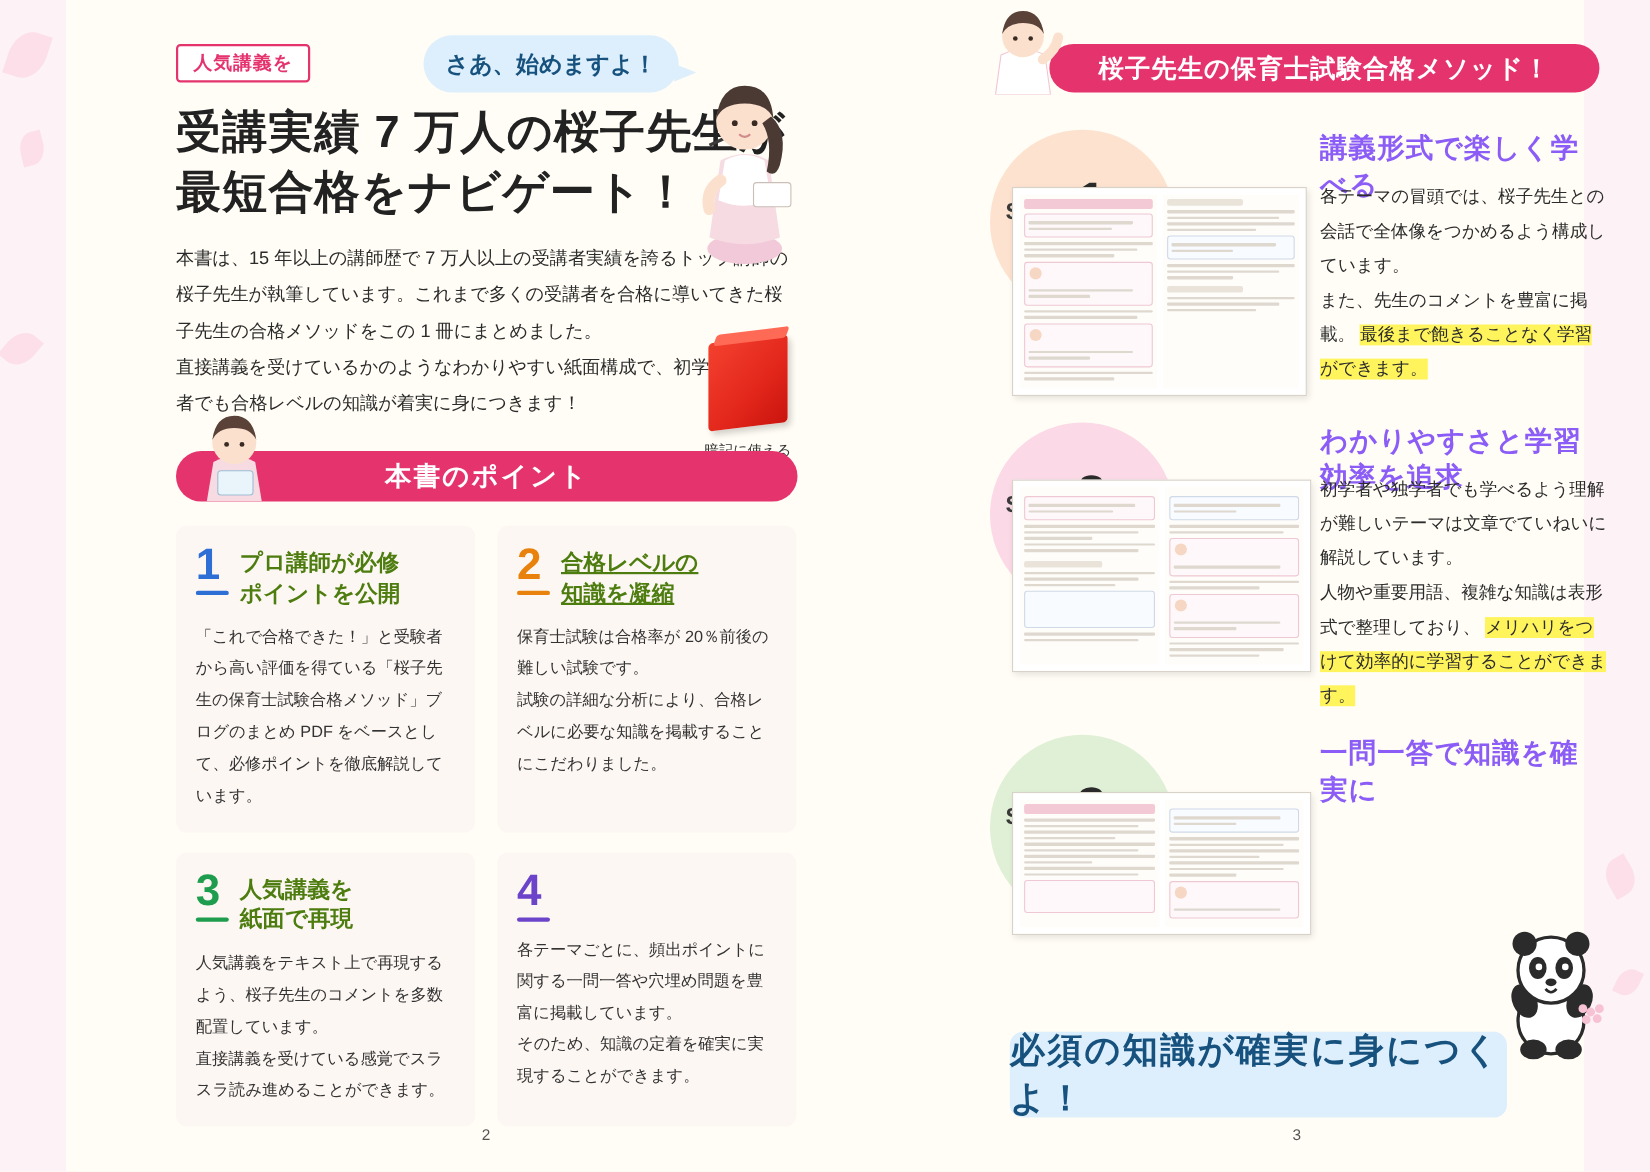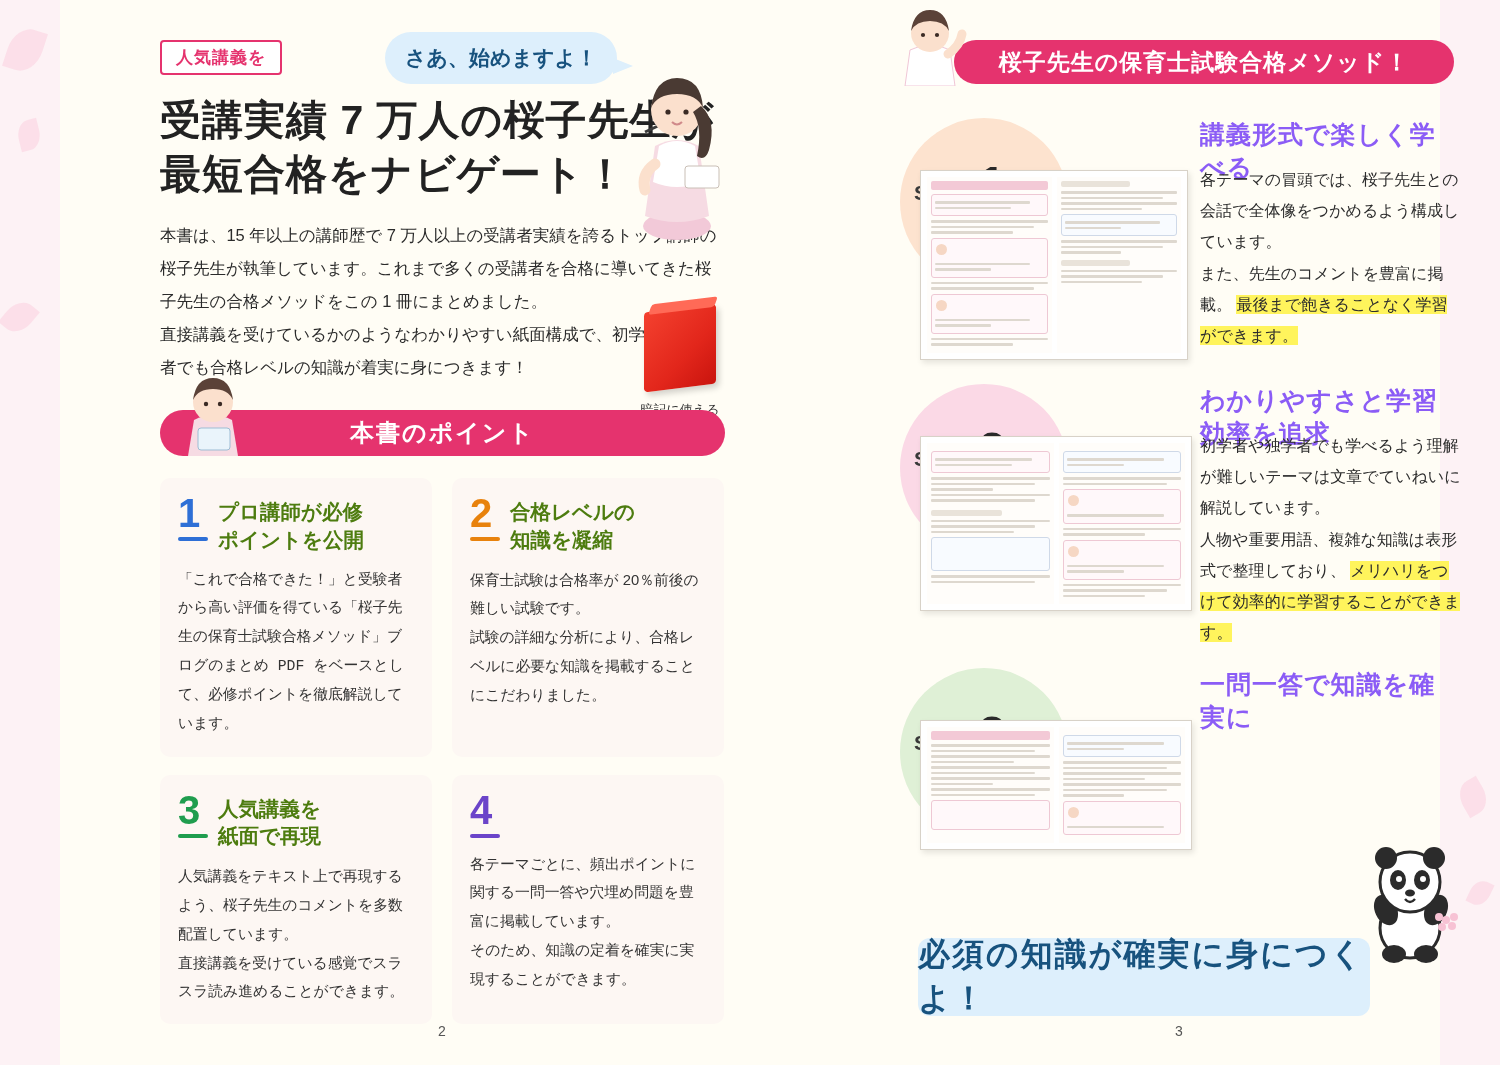--- a/index.html
+++ b/index.html
@@ -191,30 +191,30 @@
 
       <div class="card">
         <div class="card-head">
           <div>
             <div class="num" style="color:#2e6fd6">1</div>
             <div class="num-rule" style="background:#2e6fd6"></div>
           </div>
           <div class="card-title" style="white-space:pre-line;">プロ講師が必修
 ポイントを公開</div>
         </div>
-        <div class="card-body" style="white-space:pre-line;font-family:Liberation Mono, monospace;">「これで合格できた！」と受験者から高い評価を得ている「桜子先生の保育士試験合格メソッド」ブログのまとめ PDF をベースとして、必修ポイントを徹底解説しています。</div>
+        <div class="card-body" style="white-space:pre-line;">「これで合格できた！」と受験者から高い評価を得ている「桜子先生の保育士試験合格メソッド」ブログのまとめ PDF をベースとして、必修ポイントを徹底解説しています。</div>
       </div>
 
       <div class="card">
         <div class="card-head">
           <div>
             <div class="num" style="color:#e8820c">2</div>
             <div class="num-rule" style="background:#e8820c"></div>
           </div>
-          <div class="card-title" style="white-space:pre-line;">合格レベルの
+          <div class="card-title" style="white-space:pre-line;text-decoration:underline;">合格レベルの
 知識を凝縮</div>
         </div>
         <div class="card-body" style="white-space:pre-line;">保育士試験は合格率が 20％前後の難しい試験です。
 試験の詳細な分析により、合格レベルに必要な知識を掲載することにこだわりました。</div>
       </div>
 
       <div class="card">
         <div class="card-head">
           <div>
             <div class="num" style="color:#1f9d4e">3</div>

